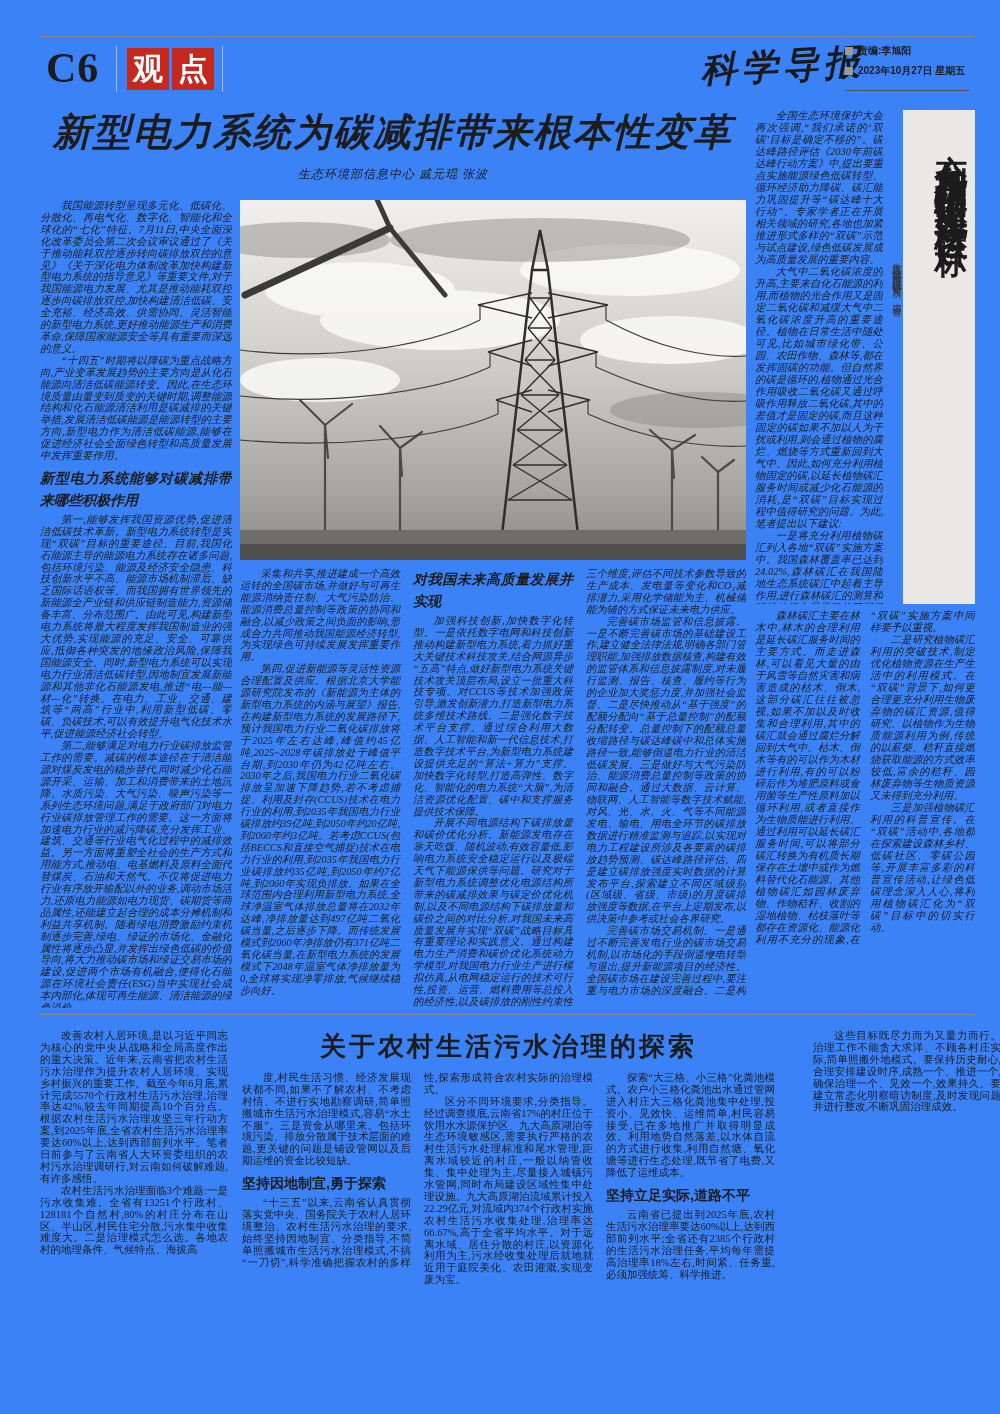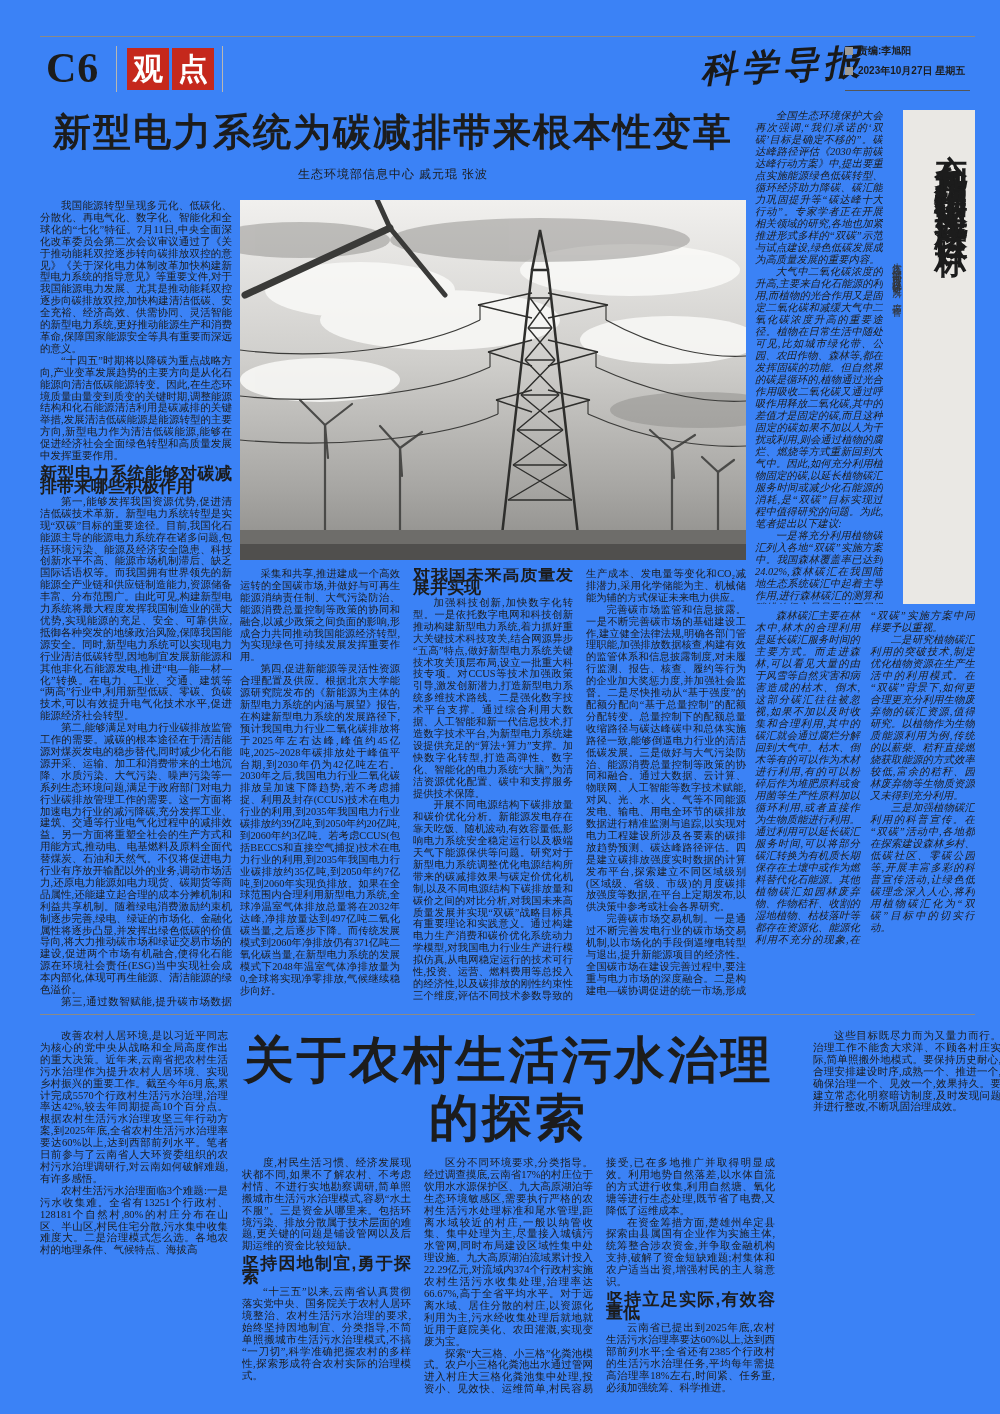--- a/index.html
+++ b/index.html
@@ -12,47 +12,47 @@
   .section-box{position:absolute;left:127px;top:48px;display:flex;gap:3px;}
   .section-box span{display:inline-block;width:42px;height:42px;background:#c5281c;color:#fff;
         font-family:"Liberation Sans","DejaVu Sans",sans-serif;font-weight:bold;font-size:30px;line-height:42px;text-align:center;}
   .masthead{position:absolute;left:690px;top:42px;width:185px;text-align:center;font-size:36px;font-weight:bold;
         font-style:italic;letter-spacing:5px;transform:rotate(-3deg);color:#191919;}
   .issue-info{position:absolute;left:845px;top:44px;width:130px;font-family:"Liberation Sans","DejaVu Sans",sans-serif;}
   .issue-info .line{font-size:10px;font-weight:bold;margin-bottom:6px;white-space:nowrap;display:flex;align-items:center;}
   .sq{display:inline-block;width:8px;height:8px;background:#9c9a96;margin-right:5px;flex:0 0 auto;}
   .issue-underline{position:absolute;left:845px;top:90px;width:125px;height:1px;background:#555;}
   
-  .main-art{position:absolute;left:40px;top:106px;width:706px;}
+  .main-art{position:absolute;left:40px;top:106px;width:706px;font-style:italic;}
   .main-title{margin:4px 0 0;text-align:center;font-family:"Liberation Sans","DejaVu Sans",sans-serif;
         font-weight:bold;font-size:38px;letter-spacing:2px;line-height:1.2;}
   .main-byline{text-align:center;font-size:12px;margin-top:10px;letter-spacing:1px;}
   .body-block{font-size:10.5px;line-height:11.9px;text-align:justify;overflow:hidden;}
   .para{margin:0;text-indent:2em;}
-  .subhead{font-family:"Liberation Sans","DejaVu Sans",sans-serif;font-size:17px;line-height:13px;margin:5px 0 3px;}
+  .subhead{font-family:"Liberation Sans","DejaVu Sans",sans-serif;font-size:14px;line-height:22px;margin:5px 0 3px;}
   .left-col{position:absolute;left:0;top:94px;width:192px;height:808px;}
   .photo{position:absolute;left:200px;top:94px;width:506px;height:360px;background:#cfcfcd;}
   .photo svg{display:block;}
   .photo-cols{position:absolute;left:200px;top:462px;width:506px;height:440px;
         column-count:3;column-gap:13px;font-size:10.3px;}
   
   .sidebar{position:absolute;left:755px;top:110px;width:220px;height:898px;}
   .sb-top{display:flex;height:494px;}
   .sb-topcol{width:128px;height:100%;overflow:hidden;font-style:italic;font-size:10.4px;line-height:12px;text-align:justify;}
   .sb-byline{width:20px;writing-mode:vertical-rl;text-orientation:upright;font-size:9.5px;letter-spacing:2px;
         padding-top:145px;color:#333;overflow:hidden;}
   .sb-headline{flex:1;background:#eae8e4;writing-mode:vertical-rl;text-orientation:upright;
         font-weight:bold;font-size:33px;line-height:1.0;letter-spacing:6px;padding:18px 8px 0 8px;text-align:left;}
   .sb-bottom{margin-top:6px;height:392px;column-count:2;column-gap:10px;overflow:hidden;
         font-style:italic;font-size:10.4px;line-height:12px;text-align:justify;}
   
   .bottom-art{position:absolute;left:40px;top:1026px;width:935px;height:384px;}
   .ba-col1{position:absolute;left:0;top:4px;width:188px;height:376px;}
   .ba-mid{position:absolute;left:202px;top:0;width:533px;height:380px;}
-  .ba-title{margin:6px 0 0;text-align:center;font-weight:bold;font-size:50px;letter-spacing:3px;line-height:1.15;font-family:Liberation Serif, serif;}
+  .ba-title{margin:6px 0 0;text-align:center;font-weight:bold;font-size:26px;letter-spacing:3px;line-height:1.15;font-family:Liberation Serif, serif;}
   .ba-byline{text-align:center;font-family:"Liberation Sans","DejaVu Sans",sans-serif;font-weight:bold;font-size:11.5px;margin-top:9px;}
   .ba-midcols{margin-top:10px;height:288px;column-count:3;column-gap:13px;overflow:hidden;
         font-size:10.5px;line-height:11.9px;text-align:justify;}
   .ba-col5{position:absolute;left:773px;top:4px;width:188px;height:376px;}
 </style>
 </head>
 <body>
 
 <div class="page">
 
@@ -209,22 +209,21 @@
         <p class="para">农村生活污水治理面临3个难题:一是污水收集难。全省有13251个行政村、128181个自然村,80%的村庄分布在山区、半山区,村民住宅分散,污水集中收集难度大。二是治理模式怎么选。各地农村的地理条件、气候特点、海拔高</p>
       </div>
     <div class="ba-mid">
       <h2 class="ba-title">关于农村生活污水治理的探索</h2>
       <div class="ba-midcols">
           <p class="para">度,村民生活习惯、经济发展现状都不同,如果不了解农村、不考虑村情、不进行实地勘察调研,简单照搬城市生活污水治理模式,容易“水土不服”。三是资金从哪里来。包括环境污染、排放分散属于技术层面的难题,更关键的问题是铺设管网以及后期运维的资金比较短缺。</p>
           <h4 class="subhead">坚持因地制宜,勇于探索</h4>
           <p class="para">“十三五”以来,云南省认真贯彻落实党中央、国务院关于农村人居环境整治、农村生活污水治理的要求,始终坚持因地制宜、分类指导,不简单照搬城市生活污水治理模式,不搞“一刀切”,科学准确把握农村的多样性,探索形成符合农村实际的治理模式。</p>
           <p class="para">区分不同环境要求,分类指导。经过调查摸底,云南省17%的村庄位于饮用水水源保护区、九大高原湖泊等生态环境敏感区,需要执行严格的农村生活污水处理标准和尾水管理,距离水域较近的村庄,一般以纳管收集、集中处理为主,尽量接入城镇污水管网,同时布局建设区域性集中处理设施。九大高原湖泊流域累计投入22.29亿元,对流域内374个行政村实施农村生活污水收集处理,治理率达66.67%,高于全省平均水平。对于远离水域、居住分散的村庄,以资源化利用为主,污水经收集处理后就地就近用于庭院美化、农田灌溉,实现变废为宝。</p>
           <p class="para">探索“大三格、小三格”化粪池模式。农户小三格化粪池出水通过管网进入村庄大三格化粪池集中处理,投资小、见效快、运维简单,村民容易接受,已在多地推广并取得明显成效。利用地势自然落差,以水体自流的方式进行收集,利用自然塘、氧化塘等进行生态处理,既节省了电费,又降低了运维成本。</p>
-          <p class="para">在资金筹措方面,楚雄州牟定县探索由县属国有企业作为实施主体,统筹整合涉农资金,并争取金融机构支持,破解了资金短缺难题;村集体和农户适当出资,增强村民的主人翁意识。</p>
-          <h4 class="subhead">坚持立足实际,有效容量低</h4>
+          <h4 class="subhead">坚持立足实际,道路不平</h4>
           <p class="para">云南省已提出到2025年底,农村生活污水治理率要达60%以上,达到西部前列水平;全省还有2385个行政村的生活污水治理任务,平均每年需提高治理率18%左右,时间紧、任务重,必须加强统筹、科学推进。</p>
         </div>
     </div>
     <div class="ba-col5 body-block">
         <p class="para">这些目标既尽力而为又量力而行。治理工作不能贪大求洋、不顾各村庄实际,简单照搬外地模式。要保持历史耐心,合理安排建设时序,成熟一个、推进一个,确保治理一个、见效一个,效果持久。要建立常态化明察暗访制度,及时发现问题并进行整改,不断巩固治理成效。</p>
       </div>
   </div>
 
 </div>
 

